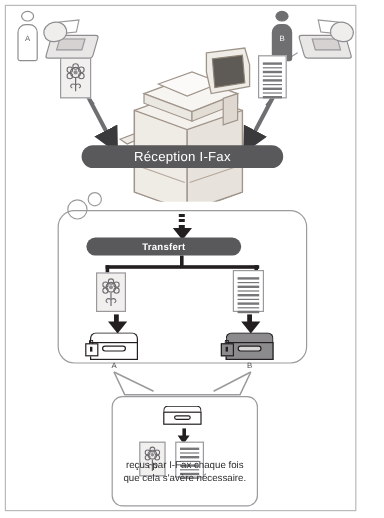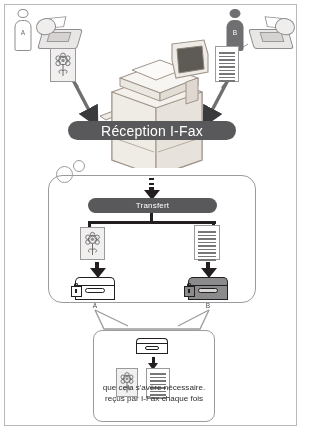--- a/index.html
+++ b/index.html
@@ -22,32 +22,33 @@
     box-sizing:border-box;
   }
   .abs{position:absolute;}
 
   
   .pill{
     position:absolute;
     background:#59585a;
     color:#ffffff;
     display:flex;align-items:center;justify-content:center;
-    font-size:14px;
+    font-size:11px;
     letter-spacing:.2px;
     white-space:nowrap;
   }
   #pill-reception{
     left:68px;top:121px;width:168px;height:19px;
     border-radius:10px;
   }
   #pill-transfert{
-    left:88px;top:198px;width:129px;height:15px;
+    left:72px;top:198px;width:129px;height:15px;
     border-radius:8px;
     font-size:8px;
+    font-weight:bold;
   }
 
   
   #transfer-box{
     position:absolute;
     left:48px;top:175px;width:208px;height:128px;
     border:1.4px solid #9b9b9e;
     border-radius:14px;
     background:transparent;
     box-sizing:border-box;
@@ -440,17 +441,17 @@
         <i></i>
         <i></i>
         <i></i>
         <i></i>
         <i></i>
         <i></i>
     </span>
   </div>
 
   <div id="print-text">
+    <div>reçus par I-Fax chaque fois</div>
     <div>que cela s'avère nécessaire.</div>
-    <div>reçus par I-Fax chaque fois</div>
   </div>
 
 </div>
 
 </body></html>

